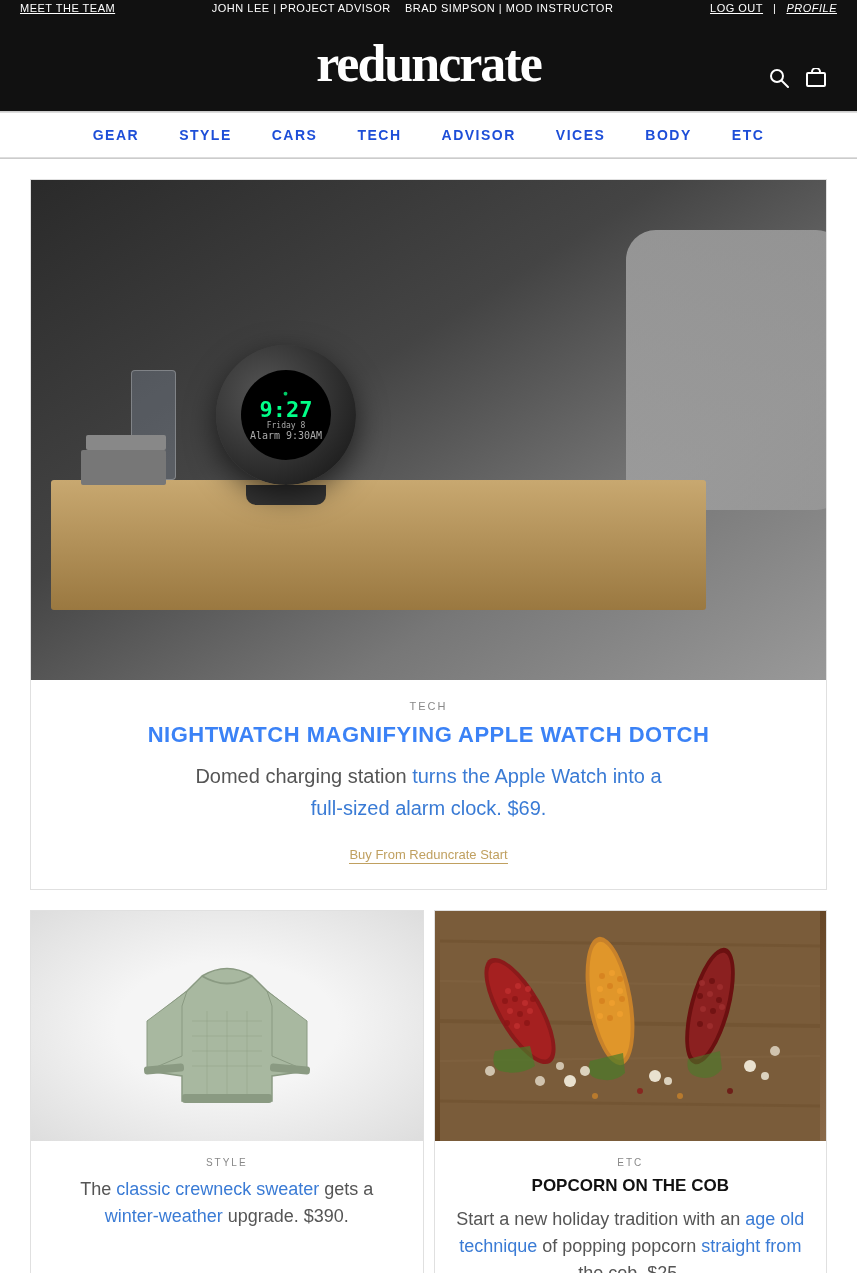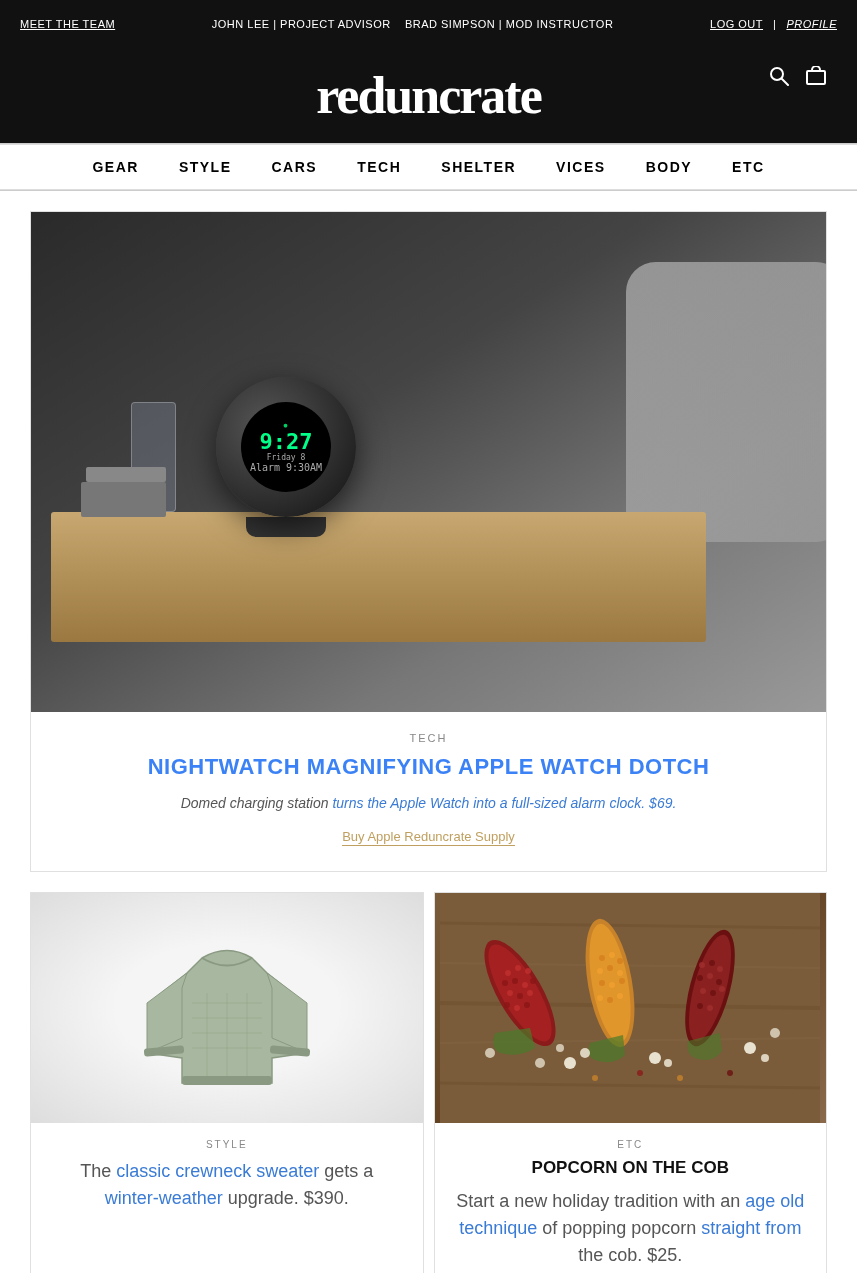--- a/index.html
+++ b/index.html
@@ -5,33 +5,33 @@
     * { margin: 0; padding: 0; box-sizing: border-box; }
     body { font-family: Arial, sans-serif; background: #fff; width: 857px; overflow-x: hidden; }
 
     
     .top-bar {
       background: #111;
       color: #fff;
       display: flex;
       justify-content: space-between;
       align-items: center;
-      padding: 18px 20px;
+      padding: 2px 20px;
       font-size: 11px;
       letter-spacing: 0.5px;
     }
     .top-bar .top-right { display: flex; gap: 10px; align-items: center; }
 
     
     .header {
       background: #111;
       color: #fff;
       display: flex;
       justify-content: center;
-      align-items: flex-start;
+      align-items: flex-end;
       padding: 18px 30px;
       position: relative;
     }
     .header .logo {
       font-size: 52px;
       font-weight: 900;
       font-family: Georgia, serif;
       letter-spacing: -2px;
       color: #fff;
     }
@@ -53,21 +53,21 @@
       border-top: 1px solid #ddd;
       border-bottom: 1px solid #ddd;
       display: flex;
       justify-content: center;
       gap: 40px;
       padding: 14px 0;
       background: #fff;
     }
     .nav a {
       text-decoration: none;
-      color: #000000;
+      color: #1d4ed8;
       font-size: 14px;
       font-weight: bold;
       letter-spacing: 1.5px;
       font-family: Arial, sans-serif;
     }
 
     
     .hero {
       width: 100%;
       position: relative;
@@ -148,26 +148,25 @@
     }
     .article-title {
       font-size: 22px;
       font-weight: 900;
       text-transform: uppercase;
       color: #3b82f6;
       margin-bottom: 12px;
       letter-spacing: 0.5px;
     }
     .article-desc {
-      font-size: 14px;
+      font-size: 20px;
       color: #555;
       line-height: 1.6;
       max-width: 500px;
-      margin: 0 auto 13px;
-      font-style: italic;
+      margin: 0 auto 21px;
     }
     .article-desc .highlight-blue { color: #3a7bd5; }
     .article-link {
       display: inline-block;
       color: #c0a060;
       font-size: 13px;
       text-decoration: none;
       border-bottom: 1px solid #c0a060;
       padding-bottom: 1px;
     }
@@ -273,21 +272,21 @@
     </span>
   </div>
 </div>
 
 <div style="border-top:1px solid #ccc;border-bottom:1px solid #ccc;">
   <nav class="nav">
     <a>GEAR</a>
     <a>STYLE</a>
     <a>CARS</a>
     <a>TECH</a>
-    <a>SHELTER</a>
+    <a>ADVISOR</a>
     <a>VICES</a>
     <a>BODY</a>
     <a>ETC</a>
   </nav>
 </div>
 
 <div class="article-card" style="margin-top:20px;">
 
   <div class="hero">
     <div class="nightstand-scene">
@@ -316,21 +315,21 @@
       </div>
     </div>
   </div>
 
   <div class="article-card-text">
     <div class="article-category">TECH</div>
     <div class="article-title">NIGHTWATCH MAGNIFYING APPLE WATCH DOTCH</div>
     <div class="article-desc">
       <span>Domed charging station </span><span class="highlight-blue">turns the Apple Watch into a full-sized alarm clock. $69.</span>
     </div>
-    <a class="article-link">Buy Apple Reduncrate Supply</a>
+    <a class="article-link">Buy From Reduncrate Start</a>
   </div>
 </div>
 
 <div class="two-col">
 
   <div class="col-card">
     <div class="col-card-img">
       <div class="sweater-bg">
         <svg width="190" height="170" viewBox="0 0 190 170">
 

